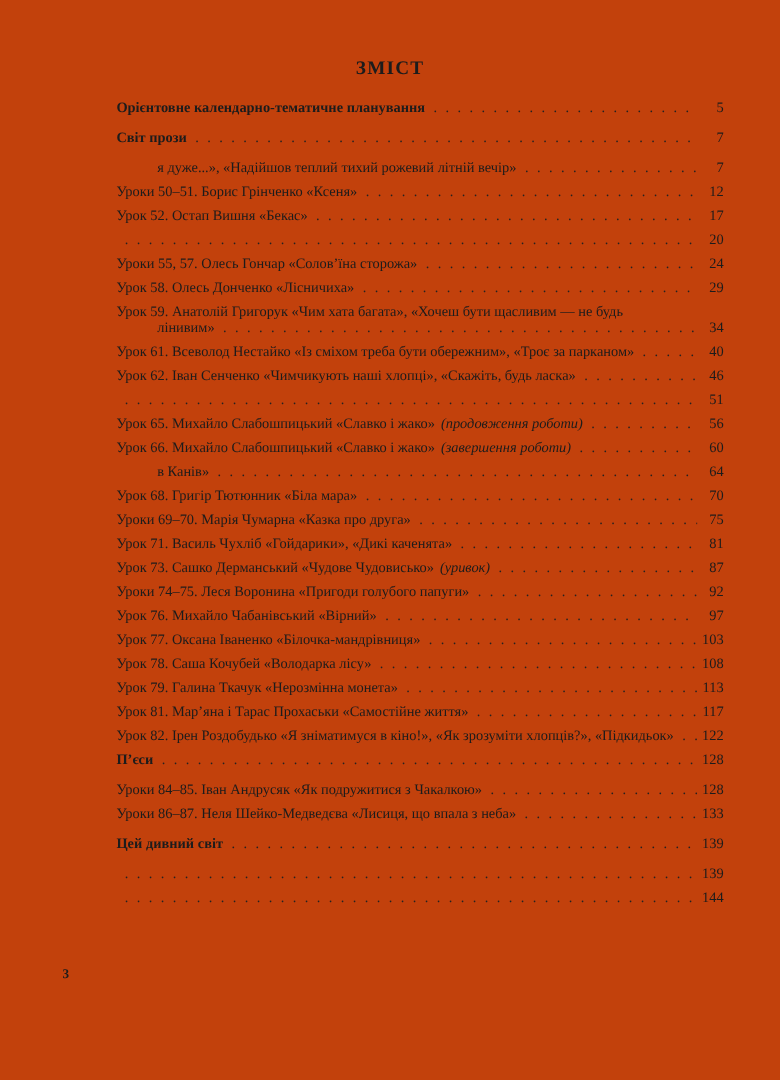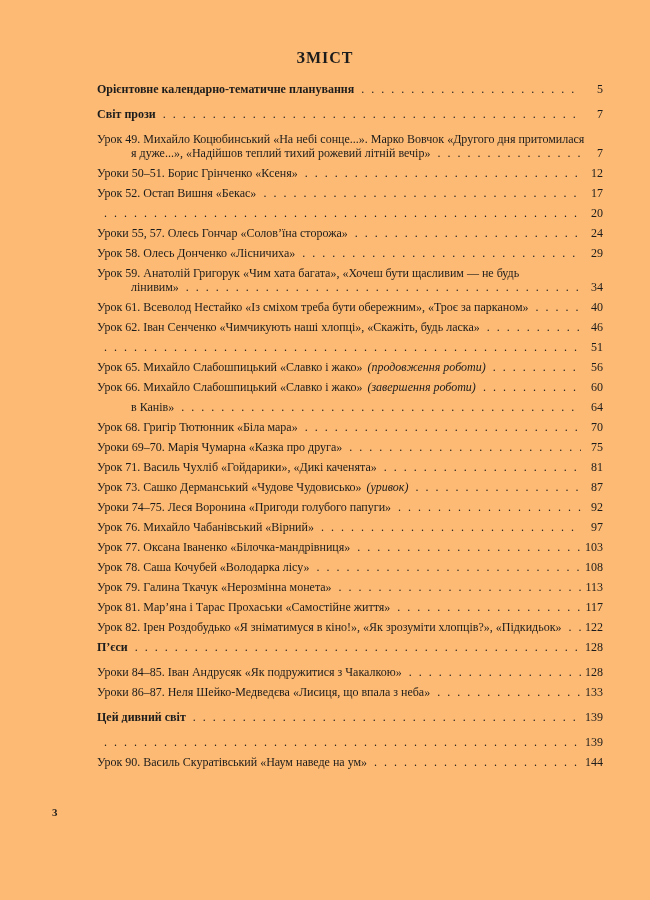--- a/index.html
+++ b/index.html
@@ -1,20 +1,20 @@
 <!DOCTYPE html>
 <html><head>
 <meta charset="utf-8">
 <style>
   html, body { margin: 0; padding: 0; background: #ffffff; }
   .page {
     position: relative;
     width: 650px;
     height: 900px;
-    background: #fdba74;
+    background: #c2410c;
     color: #1c1c1c;
     font-family: "Liberation Serif", "DejaVu Serif", serif;
     font-size: 12px;
     box-sizing: border-box;
     padding-top: 50px;
     overflow: hidden;
   }
   .title {
     font-size: 16px;
     font-weight: bold;
@@ -63,21 +63,20 @@
         </div>
       </div>
       <div class="row mb-extra">
         <div class="fl">
           <span class="t bold">Світ прози</span>
           <span class="dots">. . . . . . . . . . . . . . . . . . . . . . . . . . . . . . . . . . . . . . . . . . . . . . . . . . . . . . . . . . . . . . . . . . . . . . . . . . . . . . . . . . . . . . . . . . </span>
           <span class="pg">7</span>
         </div>
       </div>
       <div class="row">
-        <div class="l1">Урок 49. Михайло Коцюбинський «На небі сонце...». Марко Вовчок «Другого дня притомилася</div>
         <div class="fl">
           <span class="t indent2">я дуже...», «Надійшов теплий тихий рожевий літній вечір»</span>
           <span class="dots">. . . . . . . . . . . . . . . . . . . . . . . . . . . . . . . . . . . . . . . . . . . . . . . . . . . . . . . . . . . . . . . . . . . . . . . . . . . . . . . . . . . . . . . . . . </span>
           <span class="pg">7</span>
         </div>
       </div>
       <div class="row">
         <div class="fl">
           <span class="t">Уроки 50–51. Борис Грінченко «Ксеня»</span>
           <span class="dots">. . . . . . . . . . . . . . . . . . . . . . . . . . . . . . . . . . . . . . . . . . . . . . . . . . . . . . . . . . . . . . . . . . . . . . . . . . . . . . . . . . . . . . . . . . </span>
@@ -269,20 +268,19 @@
         </div>
       </div>
       <div class="row">
         <div class="fl">
           <span class="dots">. . . . . . . . . . . . . . . . . . . . . . . . . . . . . . . . . . . . . . . . . . . . . . . . . . . . . . . . . . . . . . . . . . . . . . . . . . . . . . . . . . . . . . . . . . </span>
           <span class="pg">139</span>
         </div>
       </div>
       <div class="row">
         <div class="fl">
-          <span class="t">Урок 90. Василь Скуратівський «Наум наведе на ум»</span>
           <span class="dots">. . . . . . . . . . . . . . . . . . . . . . . . . . . . . . . . . . . . . . . . . . . . . . . . . . . . . . . . . . . . . . . . . . . . . . . . . . . . . . . . . . . . . . . . . . </span>
           <span class="pg">144</span>
         </div>
       </div>
     </div>
   <div class="foot">3</div>
 </div>
 
 </body></html>

